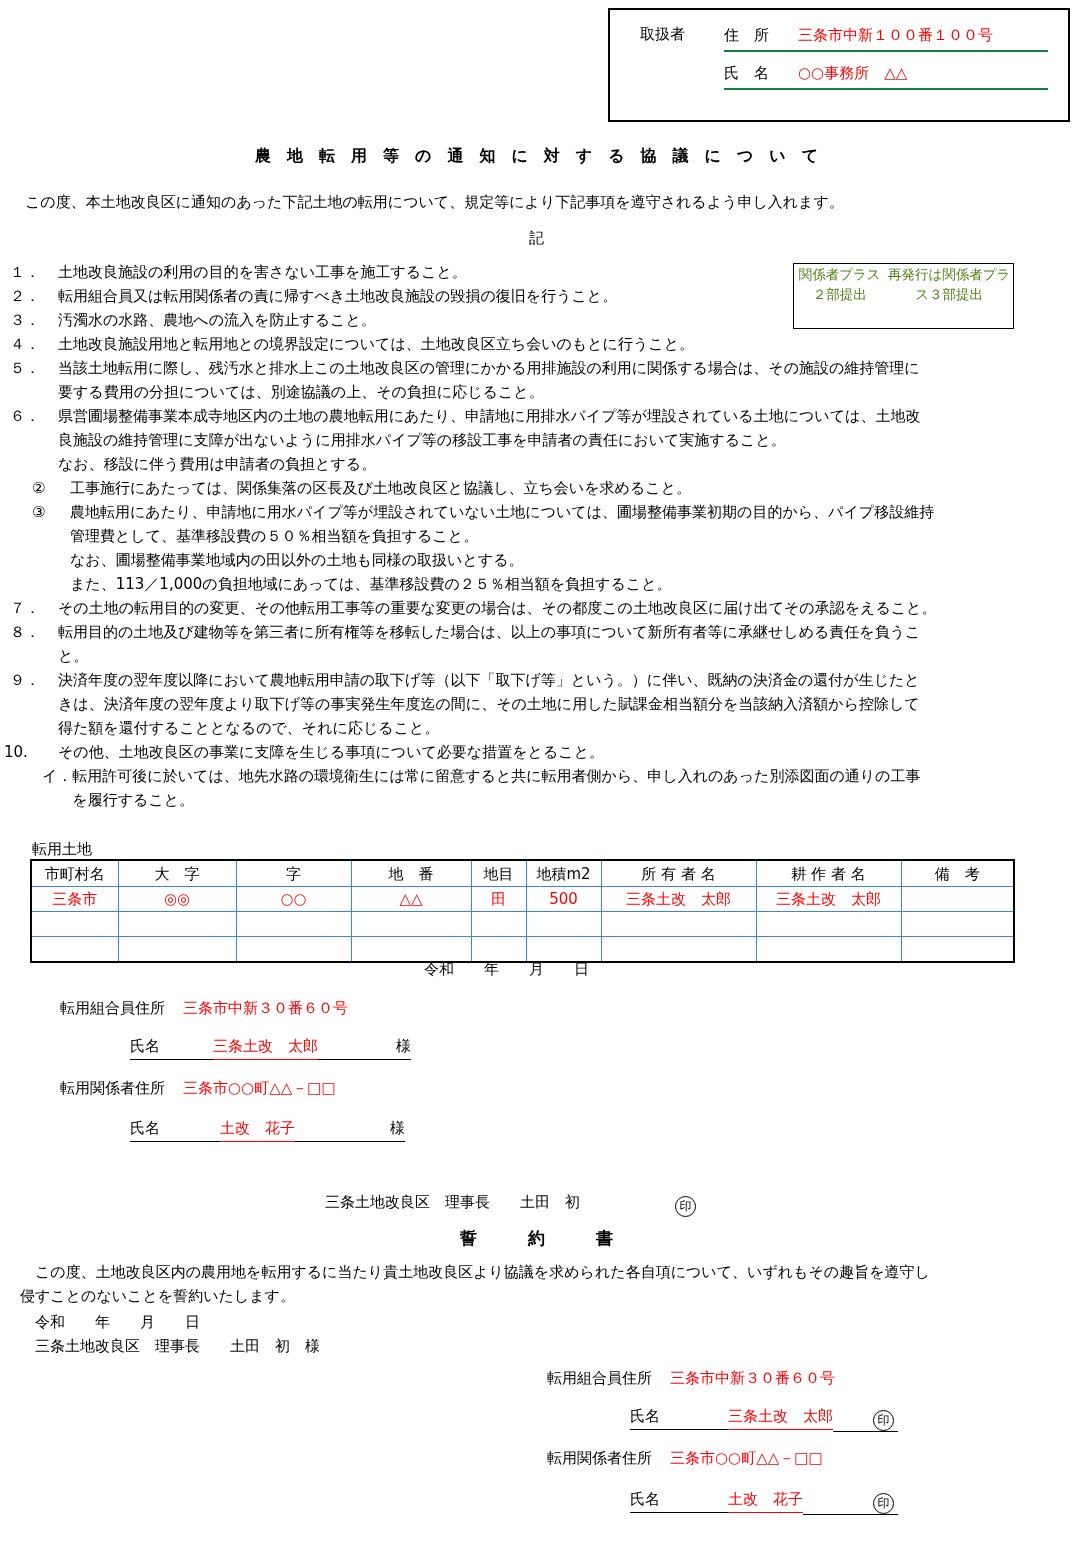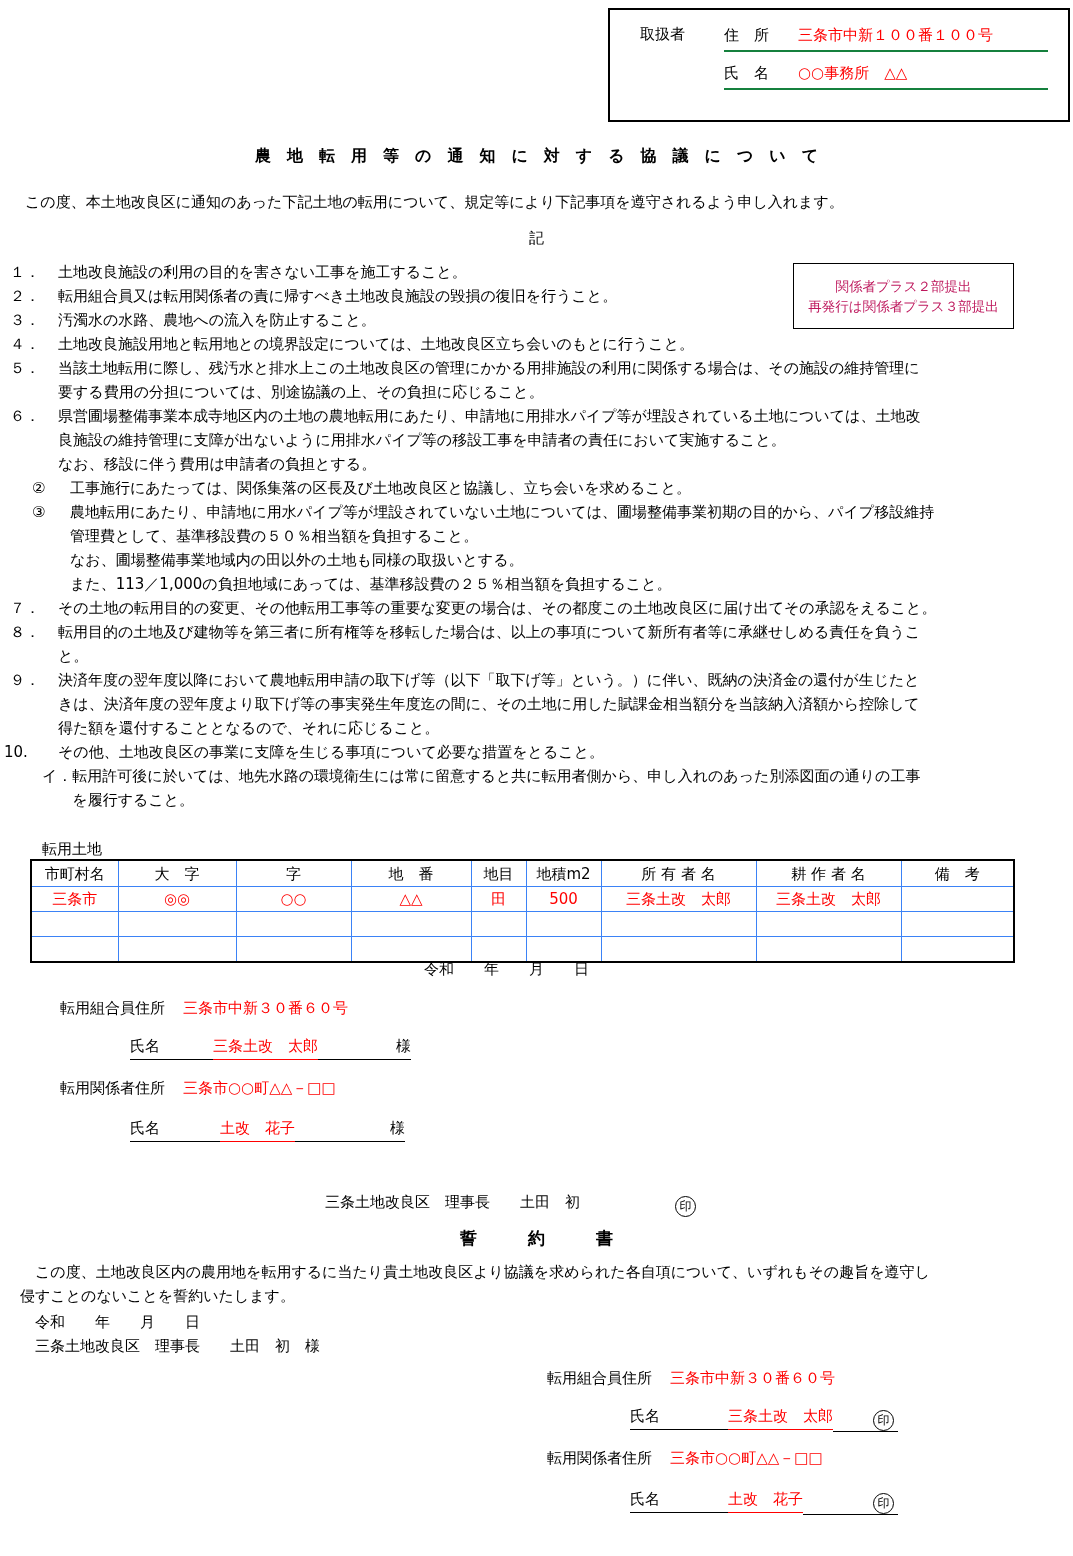--- a/index.html
+++ b/index.html
@@ -20,38 +20,38 @@
   .hb-row .lbl{width:74px;flex:0 0 74px;}
   .hb-row.phone .lbl{font-size:11px;}
 
   
   .doc-title{top:144px;left:0;width:100%;text-align:center;font-weight:bold;font-size:16px;}
   .intro{top:190px;left:10px;width:1052px;}
   .ki{top:226px;left:0;width:100%;text-align:center;}
 
   
   .notice-box{left:793px;top:263px;width:219px;height:64px;border:1px solid #000;
-    color:#be185d;text-align:center;font-size:13.5px;line-height:20px;
-    display:flex;flex-direction:column;justify-content:center;}
+    color:#4d7c0f;text-align:center;font-size:13.5px;line-height:20px;
+    display:flex;justify-content:center;}
 
   
   .items{top:260px;left:10px;width:1056px;}
   .item{display:flex;}
   .item .marker{flex:0 0 48px;white-space:pre;}
   .item .text{flex:1;white-space:pre-wrap;}
   .item.sub{margin-left:22px;}
   .item.sub .marker{flex:0 0 38px;}
   .item.sub2{margin-left:32px;}
   .item.sub2 .marker{flex:0 0 30px;}
   .item.ten{margin-left:-6px;}
   .item.ten .marker{flex:0 0 54px;}
   .other-heading{margin-left:-10px;}
 
   
-  .land-caption{left:42px;top:837px;}
+  .land-caption{left:32px;top:837px;}
   .land-table{position:absolute;left:30px;top:859px;border-collapse:collapse;table-layout:fixed;
     width:983px;border:2px solid #000;}
   .land-table td{border:1px solid #3b82f6;text-align:center;padding:0;height:24px;overflow:hidden;white-space:pre;}
   .land-table tr.hdr td{height:25px;}
 
   
   .date1{top:957px;left:0;width:1013px;text-align:center;}
   .s1-row1{left:60px;top:996px;}
   .s1-name1{left:130px;top:1033px;}
   .s1-row2{left:60px;top:1076px;}

